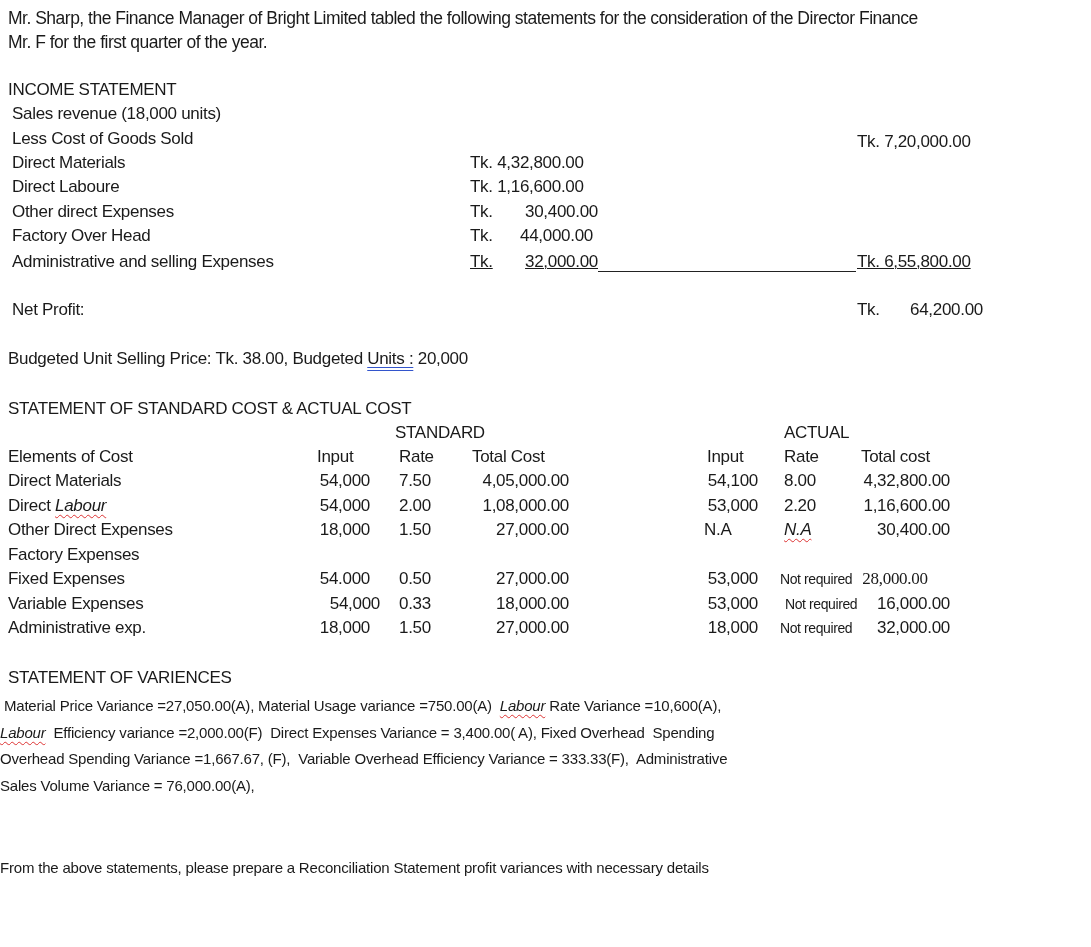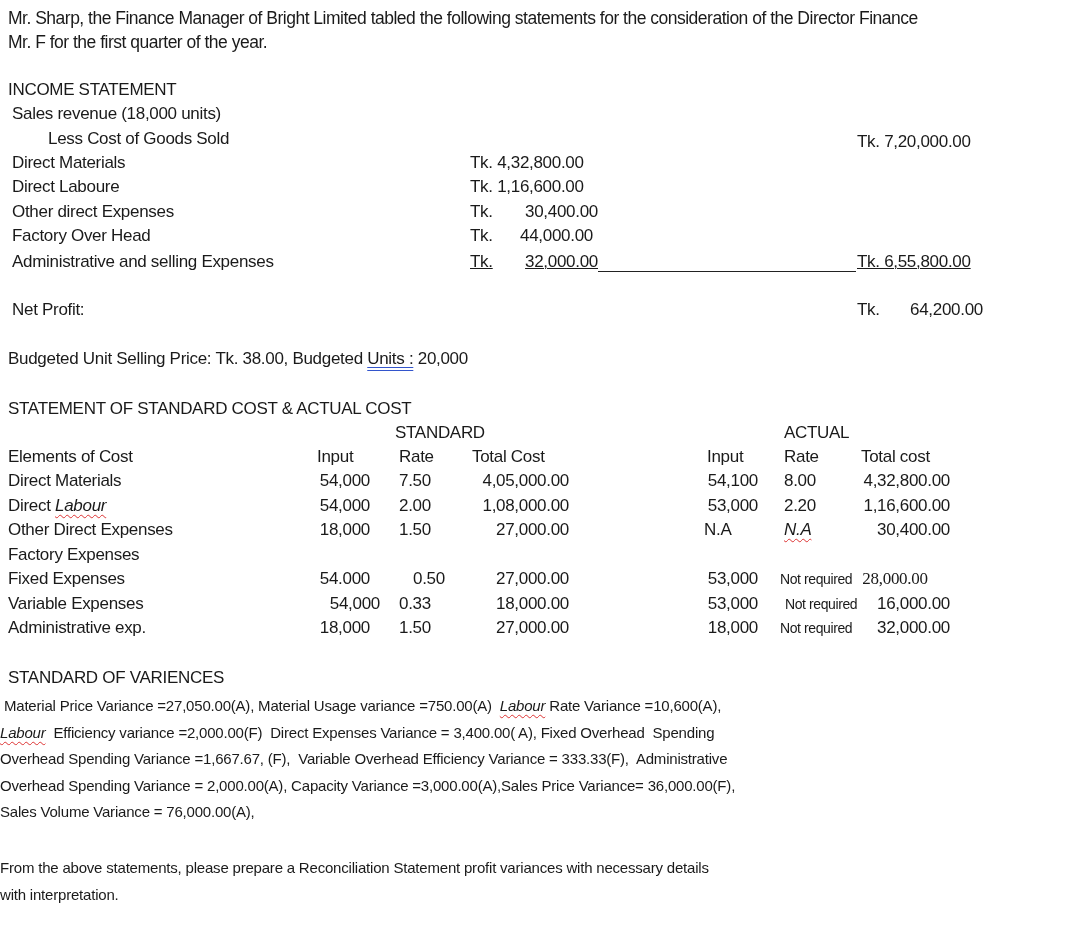--- a/index.html
+++ b/index.html
@@ -20,21 +20,21 @@
 
 <div class="abs intro">
   <div>Mr. Sharp, the Finance Manager of Bright Limited tabled the following statements for the consideration of the Director Finance</div>
   <div>Mr. F for the first quarter of the year.</div>
 </div>
 
 <div>
   <div class="abs" style="left:8px; top:79px;">INCOME STATEMENT</div>
   <div class="abs" style="left:12px; top:103px;">Sales revenue (18,000 units)</div>
   <div class="abs" style="left:857px; top:103px;margin-top:28px;">Tk. 7,20,000.00</div>
-  <div class="abs" style="left:12px; top:128px;margin-left:36px;">Less Cost of Goods Sold</div>
+  <div class="abs" style="left:12px; top:128px;">Less Cost of Goods Sold</div>
 
   <div class="abs" style="left:12px; top:152px;">Direct Materials</div>
   <div class="abs" style="left:470px; top:152px; width:130px;"><span>Tk.</span> <span>4,32,800.00</span></div>
 
   <div class="abs" style="left:12px; top:176px;">Direct Laboure</div>
   <div class="abs" style="left:470px; top:176px; width:130px;"><span>Tk.</span> <span>1,16,600.00</span></div>
 
   <div class="abs" style="left:12px; top:201px;">Other direct Expenses</div>
   <div class="abs" style="left:470px; top:201px; width:128px; display:flex; justify-content:space-between;">
       <span>Tk.</span>
@@ -96,21 +96,21 @@
       <div class="abs" style="top: 519px; left: 8px; width: 300px; text-align: left;">Other Direct Expenses</div>
       <div class="abs" style="top: 519px; left: 300px; width: 70px; text-align: right;">18,000</div>
       <div class="abs" style="top: 519px; left: 399px; width: 60px; text-align: left;">1.50</div>
       <div class="abs" style="top: 519px; left: 460px; width: 109px; text-align: right;">27,000.00</div>
       <div class="abs" style="top: 519px; left: 704px; width: 68px; text-align: left;">N.A</div>
       <div class="abs" style="top: 519px; left: 784px; width: 80px; text-align: left;"><span class="spell">N.A</span></div>
       <div class="abs" style="top: 519px; left: 840px; width: 110px; text-align: right;">30,400.00</div>
       <div class="abs" style="top: 544px; left: 8px; width: 300px; text-align: left;">Factory Expenses</div>
       <div class="abs" style="top: 568px; left: 8px; width: 300px; text-align: left;">Fixed Expenses</div>
       <div class="abs" style="top: 568px; left: 300px; width: 70px; text-align: right;">54.000</div>
-      <div class="abs" style="top: 568px; left: 399px; width: 60px; text-align: center;">0.50</div>
+      <div class="abs" style="top: 568px; left: 399px; width: 60px; text-align: left;">0.50</div>
       <div class="abs" style="top: 568px; left: 460px; width: 109px; text-align: right;">27,000.00</div>
       <div class="abs" style="top: 568px; left: 690px; width: 68px; text-align: right;">53,000</div>
       <div class="abs small" style="top: 568px; left: 780px; width: 80px; text-align: left;">Not required</div>
       <div class="abs" style="top: 568px; left: 840px; width: 110px; text-align: center; font-family: Liberation Serif, serif;">28,000.00</div>
       <div class="abs" style="top: 593px; left: 8px; width: 300px; text-align: left;">Variable Expenses</div>
       <div class="abs" style="top: 593px; left: 310px; width: 70px; text-align: right;">54,000</div>
       <div class="abs" style="top: 593px; left: 399px; width: 60px; text-align: left;">0.33</div>
       <div class="abs" style="top: 593px; left: 460px; width: 109px; text-align: right;">18,000.00</div>
       <div class="abs" style="top: 593px; left: 690px; width: 68px; text-align: right;">53,000</div>
       <div class="abs small" style="top: 593px; left: 785px; width: 80px; text-align: left;">Not required</div>
@@ -119,26 +119,24 @@
       <div class="abs" style="top: 617px; left: 300px; width: 70px; text-align: right;">18,000</div>
       <div class="abs" style="top: 617px; left: 399px; width: 60px; text-align: left;">1.50</div>
       <div class="abs" style="top: 617px; left: 460px; width: 109px; text-align: right;">27,000.00</div>
       <div class="abs" style="top: 617px; left: 690px; width: 68px; text-align: right;">18,000</div>
       <div class="abs small" style="top: 617px; left: 780px; width: 80px; text-align: left;">Not required</div>
       <div class="abs" style="top: 617px; left: 840px; width: 110px; text-align: right;">32,000.00</div>
     </div>
 </div>
 
 <div>
-  <div class="var-head">STANDARD OF VARIENCES</div>
+  <div class="var-head">STATEMENT OF VARIENCES</div>
   <div class="calibri" style="top:693px;">
     <div style="white-space:pre;"><span> Material Price Variance =27,050.00(A), Material Usage variance =750.00(A)  <span class="spell">Labour</span> Rate Variance =10,600(A),</span></div>
     <div style="white-space:pre;"><span><span class="spell">Labour</span>  Efficiency variance =2,000.00(F)  Direct Expenses Variance = 3,400.00( A), Fixed Overhead  Spending</span></div>
     <div style="white-space:pre;">Overhead Spending Variance =1,667.67, (F),  Variable Overhead Efficiency Variance = 333.33(F),  Administrative</div>
-    <div style="white-space:pre;">Overhead Spending Variance = 2,000.00(A), Capacity Variance =3,000.00(A),Sales Price Variance= 36,000.00(F),</div>
     <div style="white-space:pre;">Sales Volume Variance = 76,000.00(A),</div>
   </div>
 </div>
 
 <div class="calibri" style="top:855px;">
   <div>From the above statements, please prepare a Reconciliation Statement profit variances with necessary details</div>
-  <div>with interpretation.</div>
 </div>
 
 </body></html>

